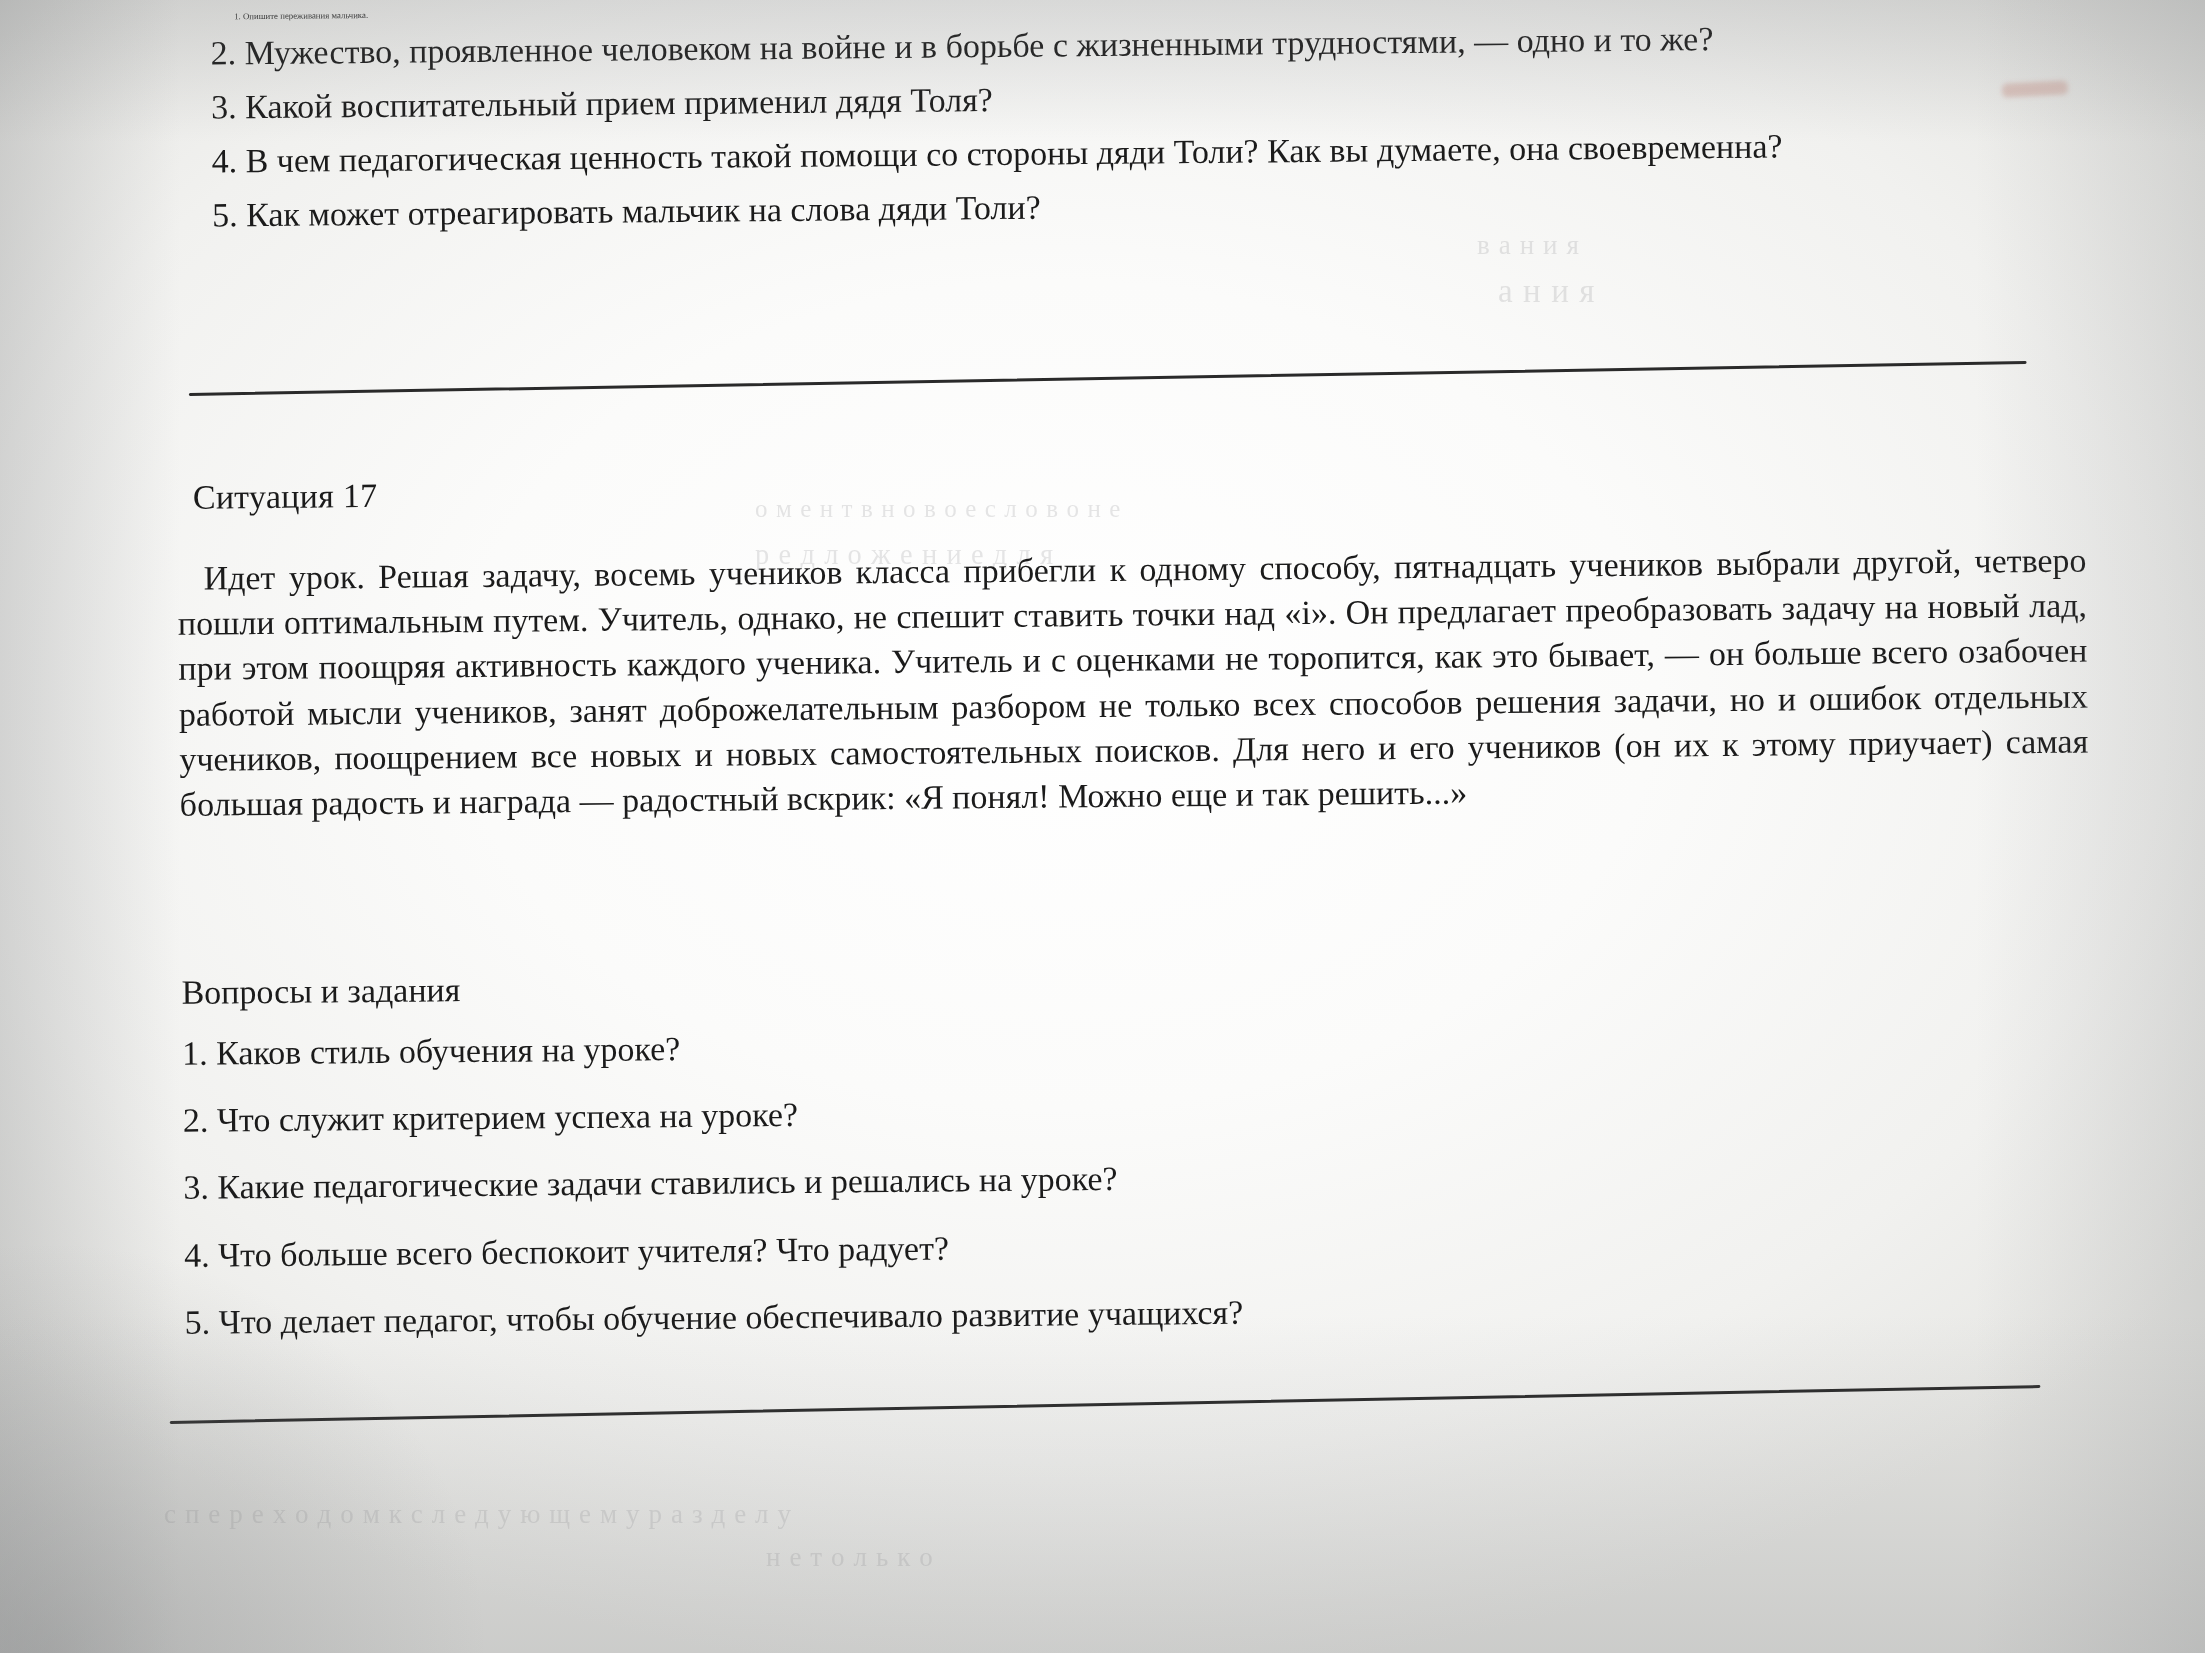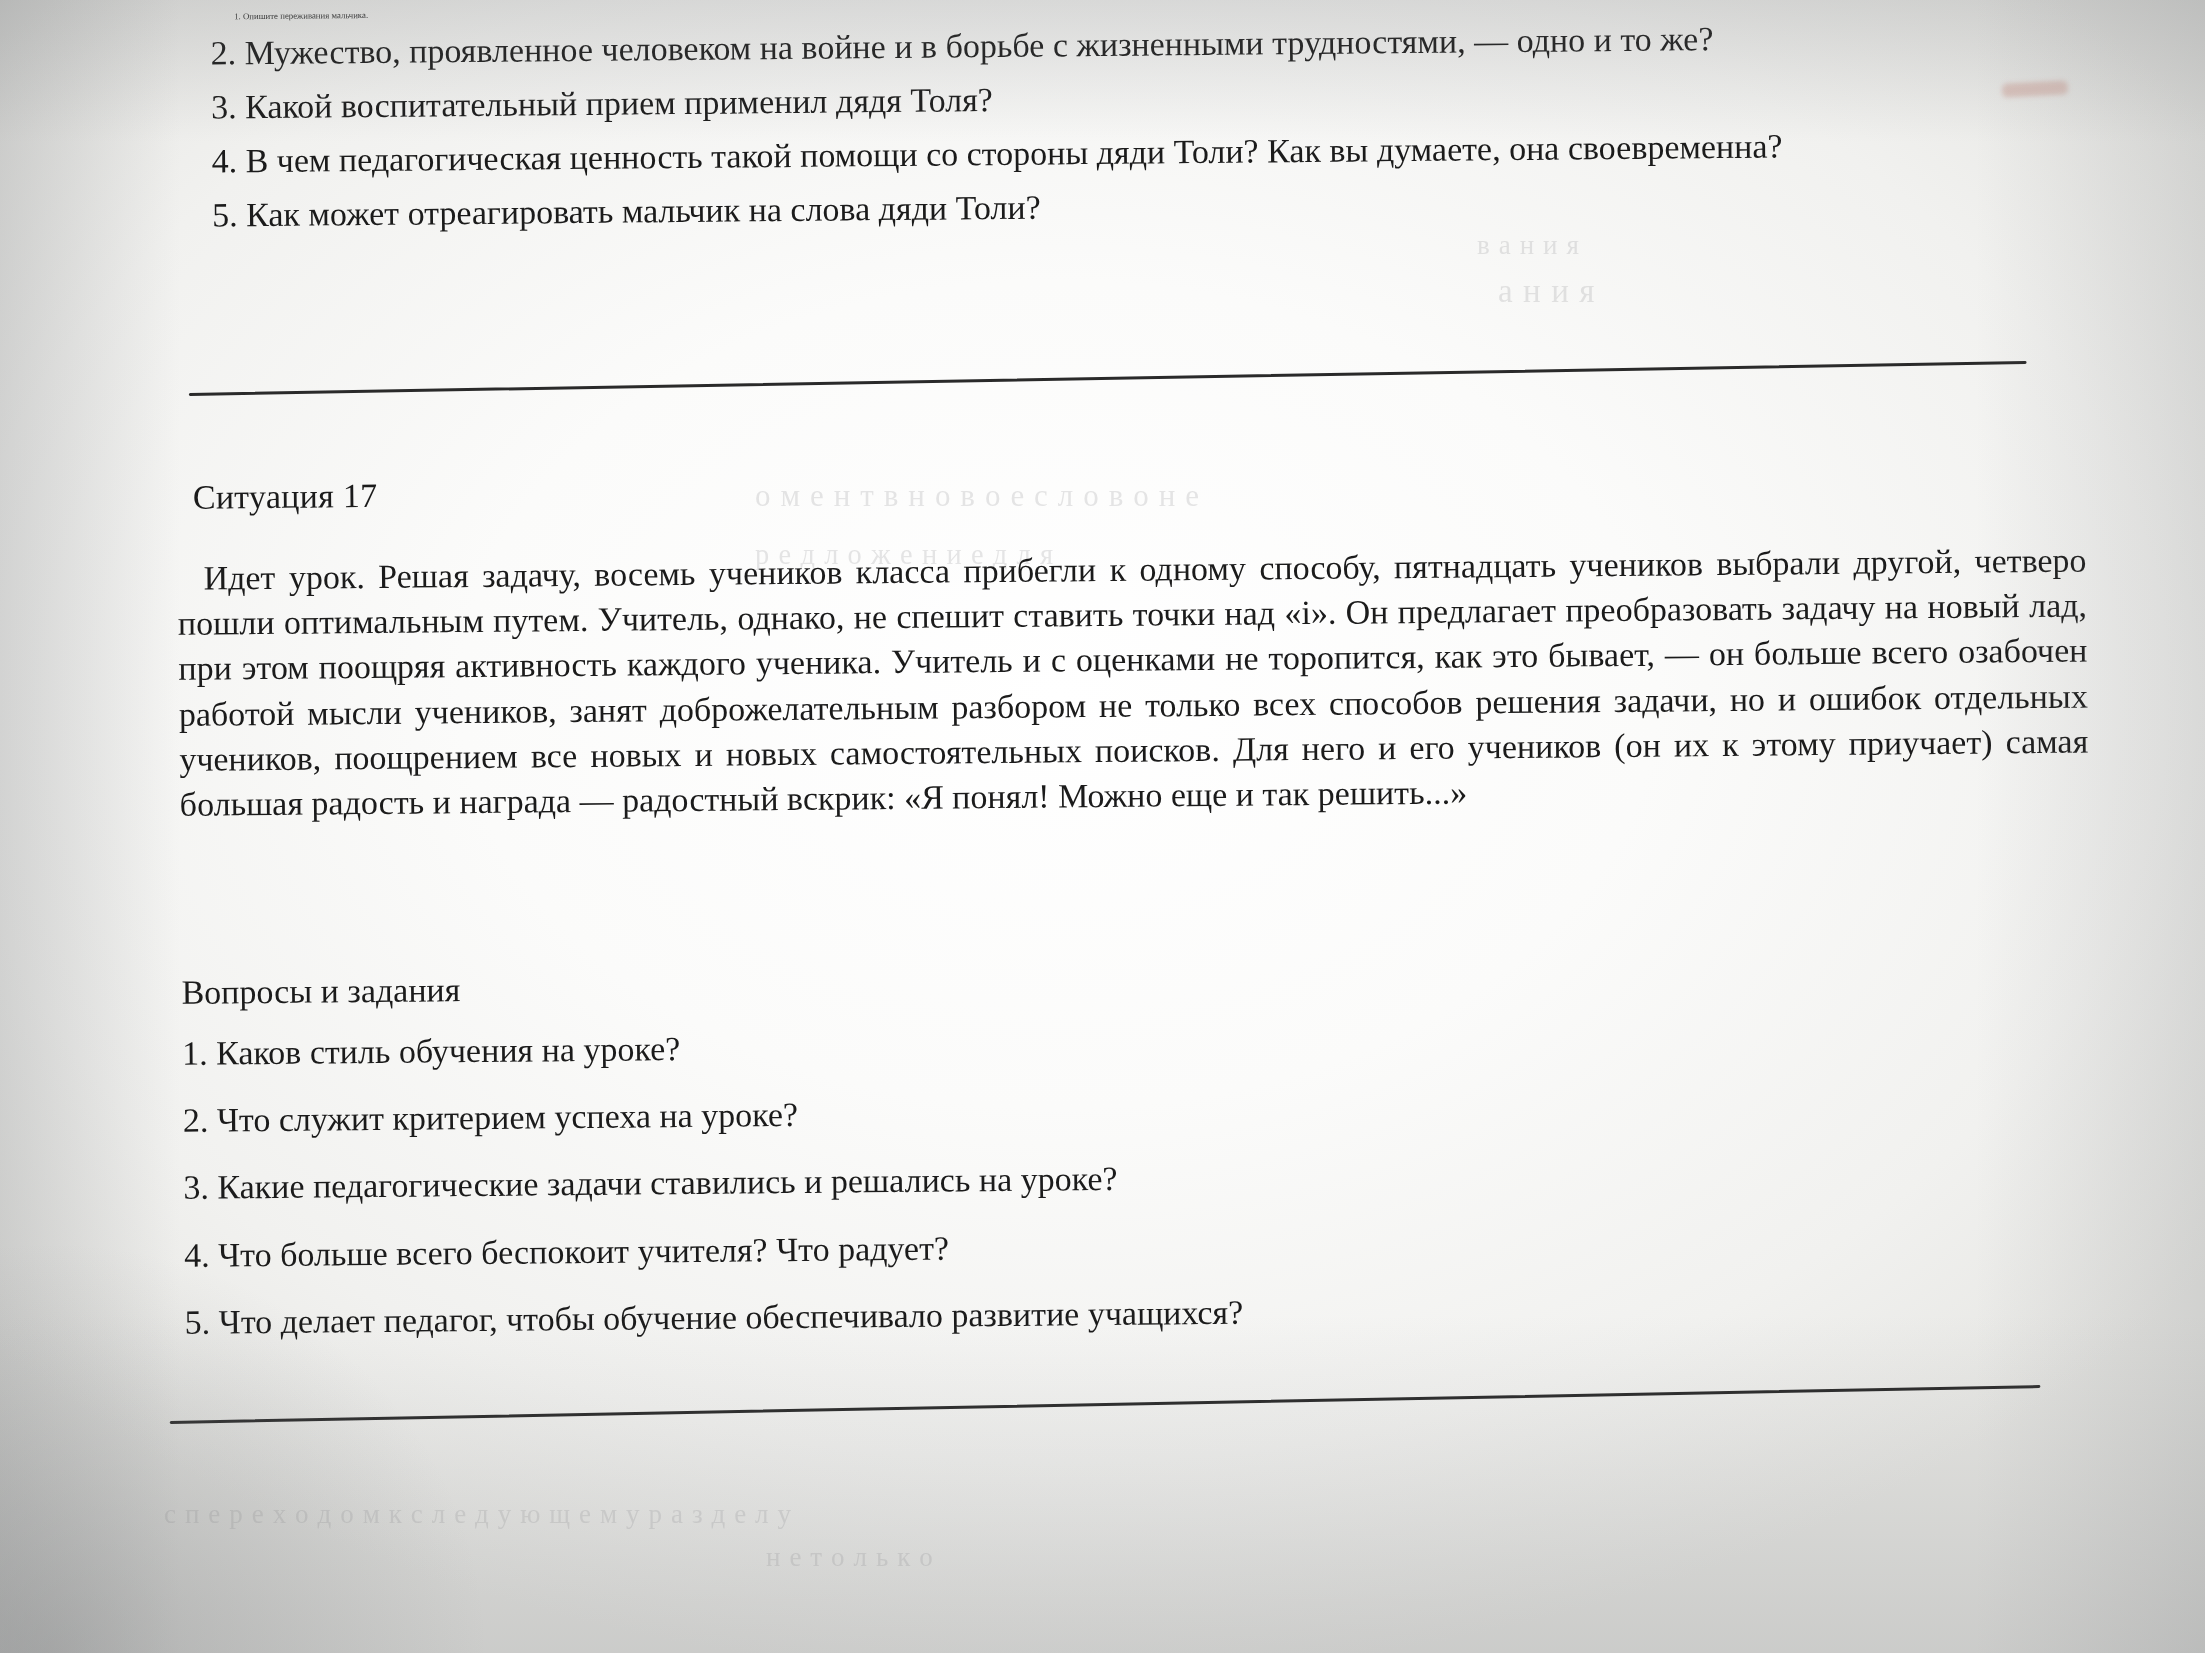--- a/index.html
+++ b/index.html
@@ -177,21 +177,21 @@
     border-radius: 5.5px;
     transform: rotate(-3deg);
     pointer-events: none;
   }
 </style>
 </head>
 <body>
 
 <div class="page">
 
-  <div class="bleed" style="left:755px; top:478px; font-size:31px;">о м е н т  в  н о в о е  с л о в о  н е</div>
+  <div class="bleed" style="left:755px; top:495px; font-size:25px;">о м е н т  в  н о в о е  с л о в о  н е</div>
   <div class="bleed" style="left:755px; top:539px; font-size:28.4px;">р е д л о ж е н и е  д л я</div>
   <div class="bleed" style="left:1477px; top:230px; font-size:27px;">в а н и я</div>
   <div class="bleed" style="left:1498px; top:273px; font-size:33px;">а н и я</div>
   <div class="bleed" style="left:164px; top:1499px; font-size:27px;">с  п е р е х о д о м  к  с л е д у ю щ е м у  р а з д е л у</div>
   <div class="bleed" style="left:766px; top:1542px; font-size:27px;">н е  т о л ь к о</div>
 
   <div class="content">
 
     <div class="block top-questions">
       <div class="item clipped">

